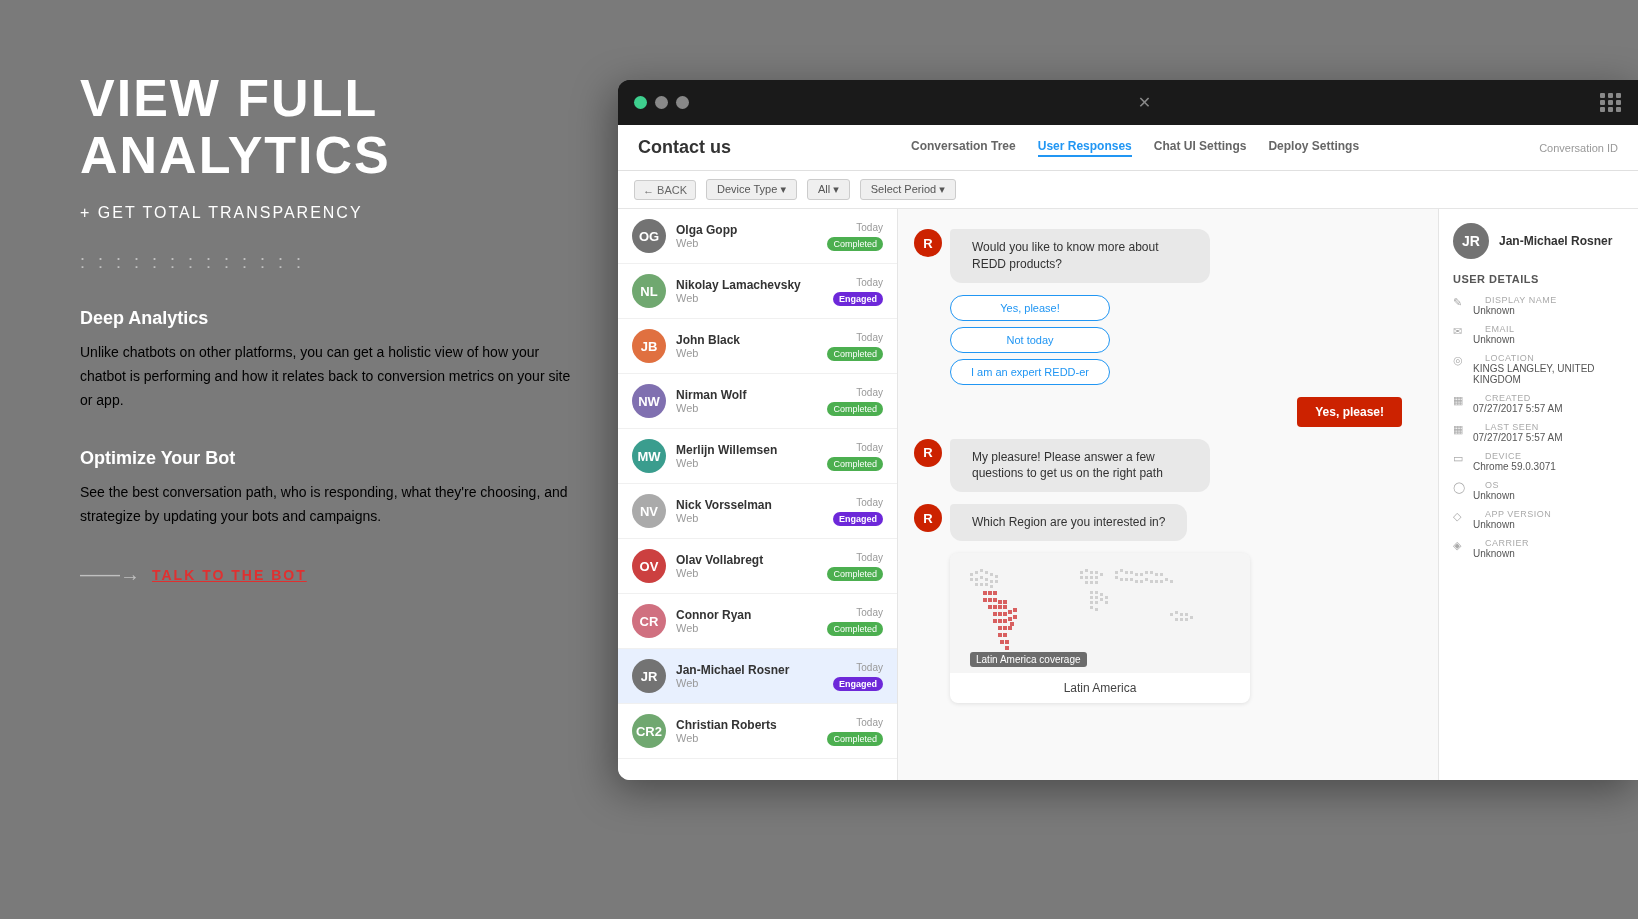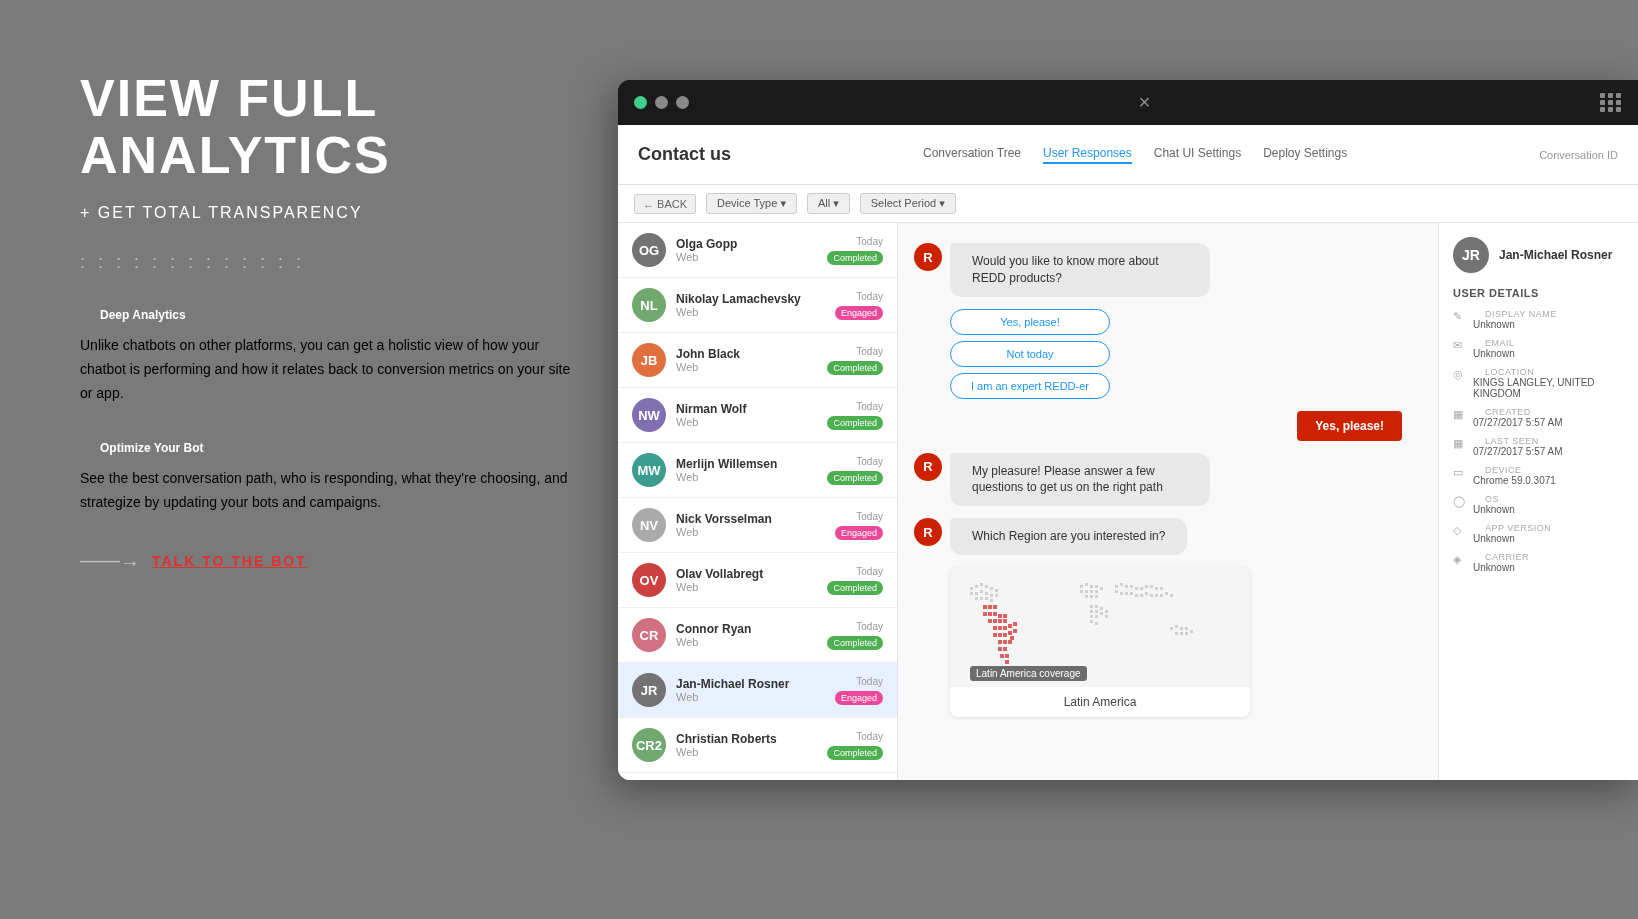--- a/index.html
+++ b/index.html
@@ -39,25 +39,24 @@
     }
 
     .dots-pattern {
       color: #c0c0c0;
       font-size: 18px;
       letter-spacing: 4px;
       margin-bottom: 35px;
     }
 
     .feature-title {
-      font-size: 12px;
+      font-size: 18px;
       font-weight: 700;
       color: #ffffff;
       margin-bottom: 12px;
-      margin-left: 20px;
     }
 
     .feature-text {
       font-size: 14px;
       color: #000000;
       line-height: 1.7;
       margin-bottom: 35px;
     }
 
     .cta-link {
@@ -145,35 +144,36 @@
       height: calc(100% - 45px);
       display: flex;
       flex-direction: column;
     }
 
     
     .app-topnav {
       background: #fff;
       border-bottom: 1px solid #e0e0e0;
       padding: 0 20px;
-      height: 60px;
+      height: 46px;
       display: flex;
       align-items: center;
       justify-content: space-between;
     }
 
     .app-title {
       font-size: 18px;
       font-weight: 600;
       color: #333;
     }
 
     .nav-tabs {
       display: flex;
       gap: 22px;
+      font-weight: bold;
     }
 
     .nav-tab {
       font-size: 12px;
       color: #666;
       cursor: pointer;
       padding-bottom: 2px;
     }
 
     .nav-tab.active {
@@ -296,21 +296,21 @@
       font-size: 9px;
       padding: 2px 6px;
       border-radius: 10px;
       color: #fff;
       margin-top: 3px;
       display: inline-block;
       text-align: center;
     }
 
     .badge-completed { background: #4CAF50; }
-    .badge-engaged { background: #ec4899; }
+    .badge-engaged { background: #6d28d9; font-weight: bold; }
 
     
     .chat-panel {
       flex: 1;
       background: #f9f9f9;
       display: flex;
       flex-direction: column;
       min-width: 0;
     }
 

